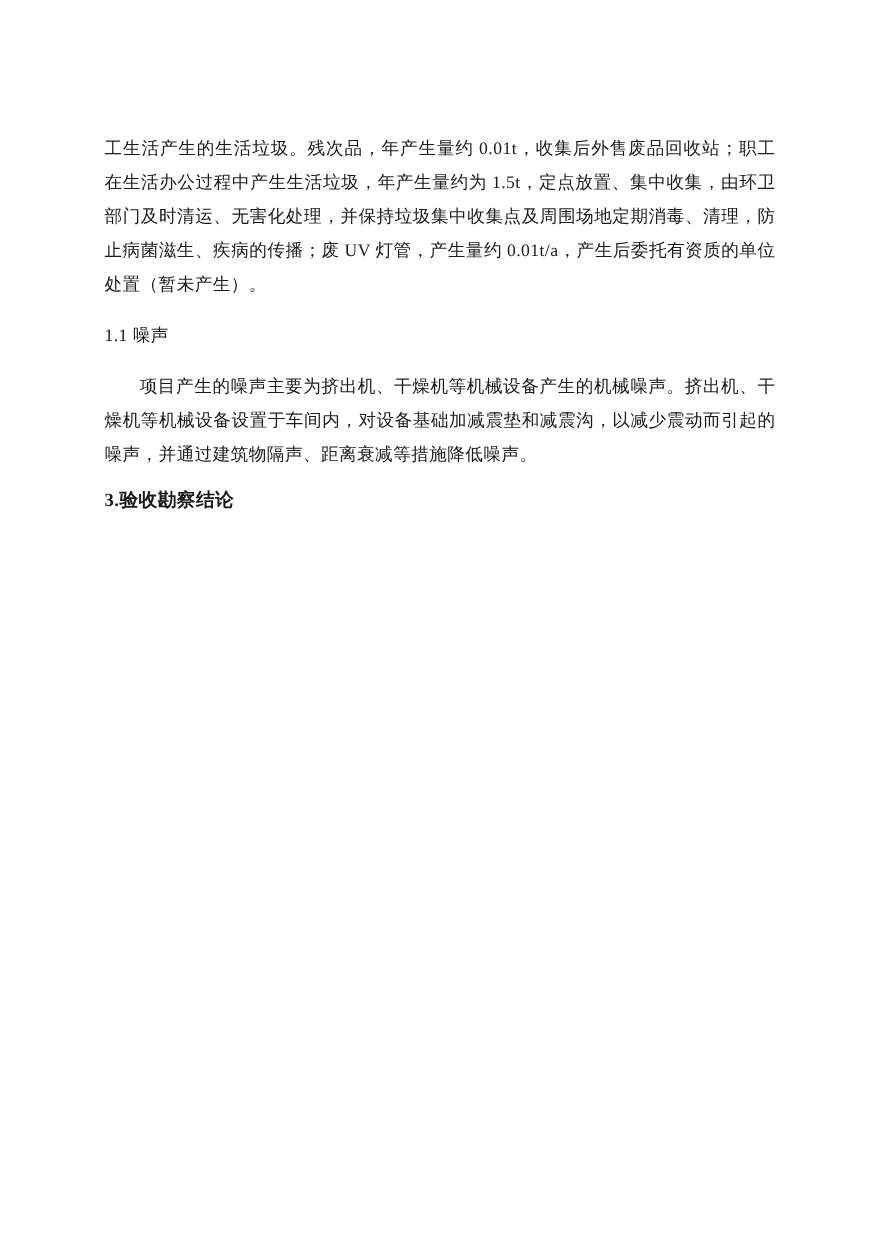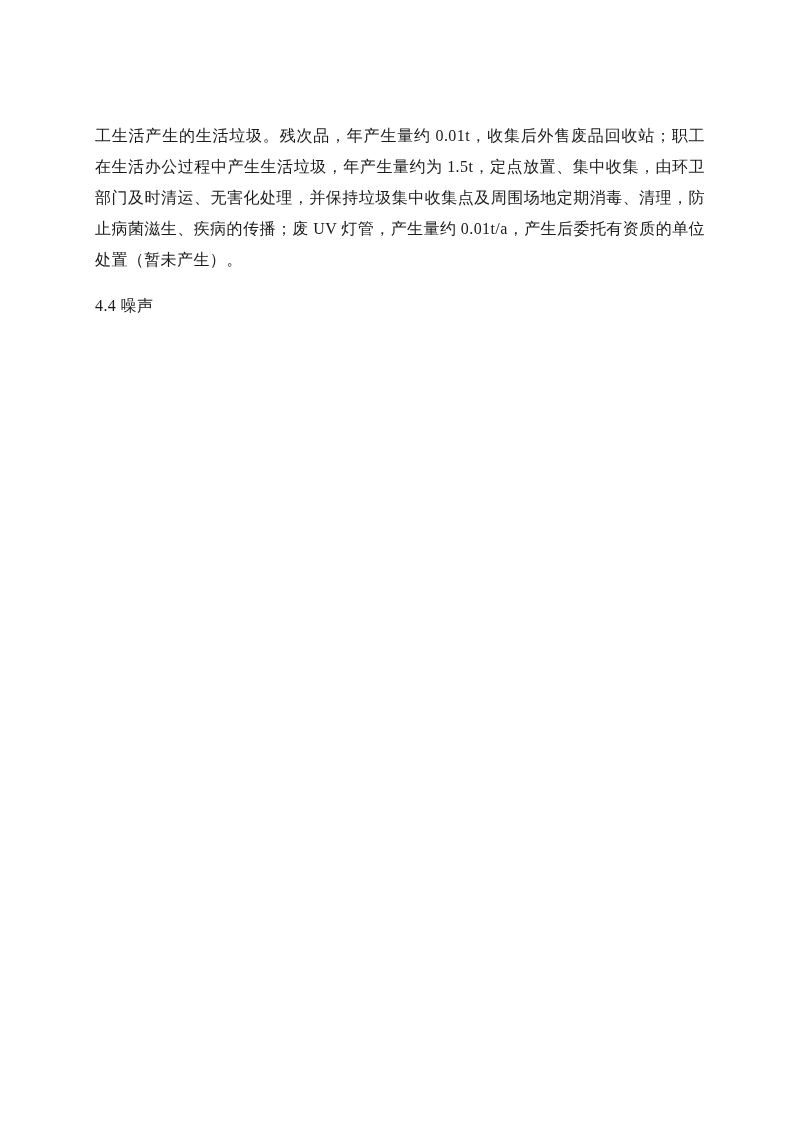--- a/index.html
+++ b/index.html
@@ -47,18 +47,20 @@
     letter-spacing: 0.4px;
   }
 </style>
 </head>
 <body>
 
 <div class="page">
 
   <p class="body-para">工生活产生的生活垃圾。残次品，年产生量约 0.01t，收集后外售废品回收站；职工在生活办公过程中产生生活垃圾，年产生量约为 1.5t，定点放置、集中收集，由环卫部门及时清运、无害化处理，并保持垃圾集中收集点及周围场地定期消毒、清理，防止病菌滋生、疾病的传播；废 UV 灯管，产生量约 0.01t/a，产生后委托有资质的单位处置（暂未产生）。</p>
 
-  <h3 class="section-heading">4.4 噪声</h3>
+  <h3 class="section-heading">1.1 噪声</h3>
 
+  <p class="body-para indent">项目产生的噪声主要为挤出机、干燥机等机械设备产生的机械噪声。挤出机、干燥机等机械设备设置于车间内，对设备基础加减震垫和减震沟，以减少震动而引起的噪声，并通过建筑物隔声、距离衰减等措施降低噪声。</p>
 
+  <h2 class="chapter-heading">3.验收勘察结论</h2>
 
 
 </div>
 
 </body></html>

